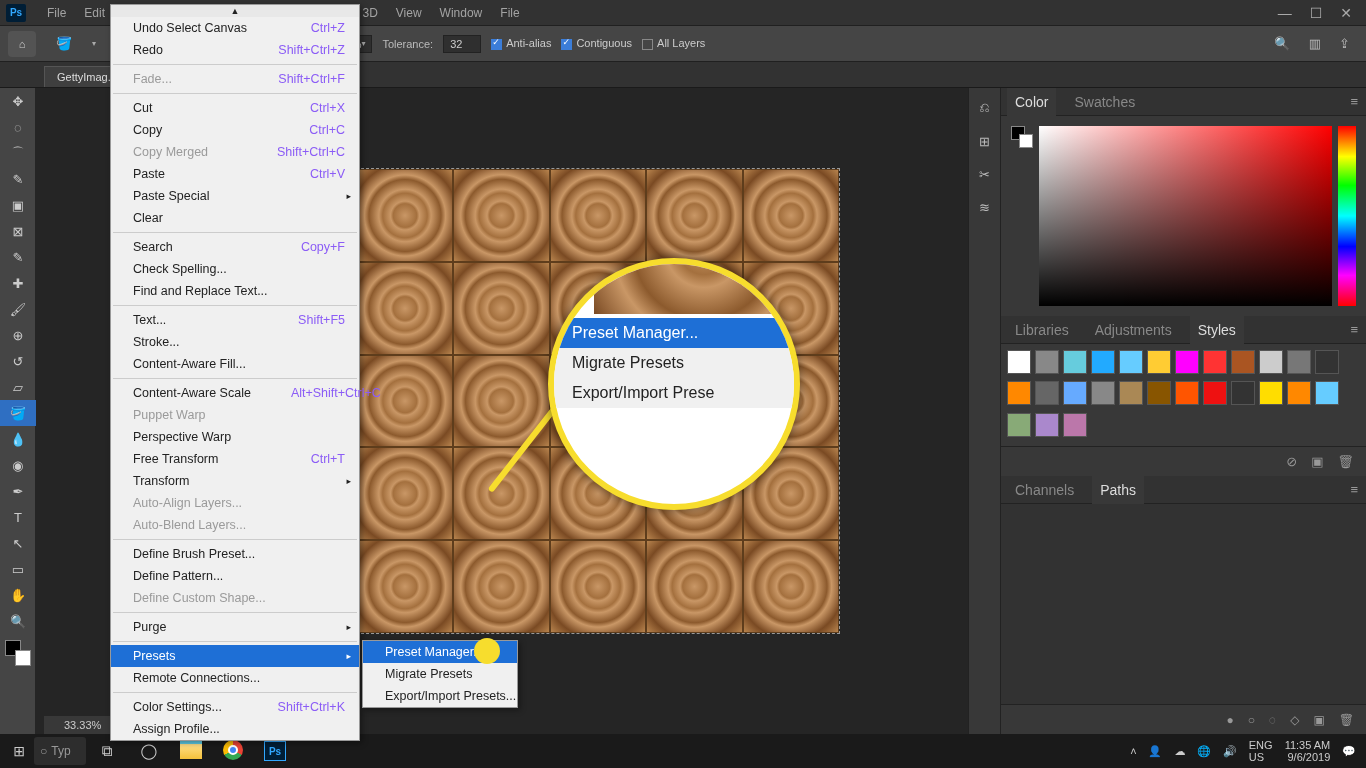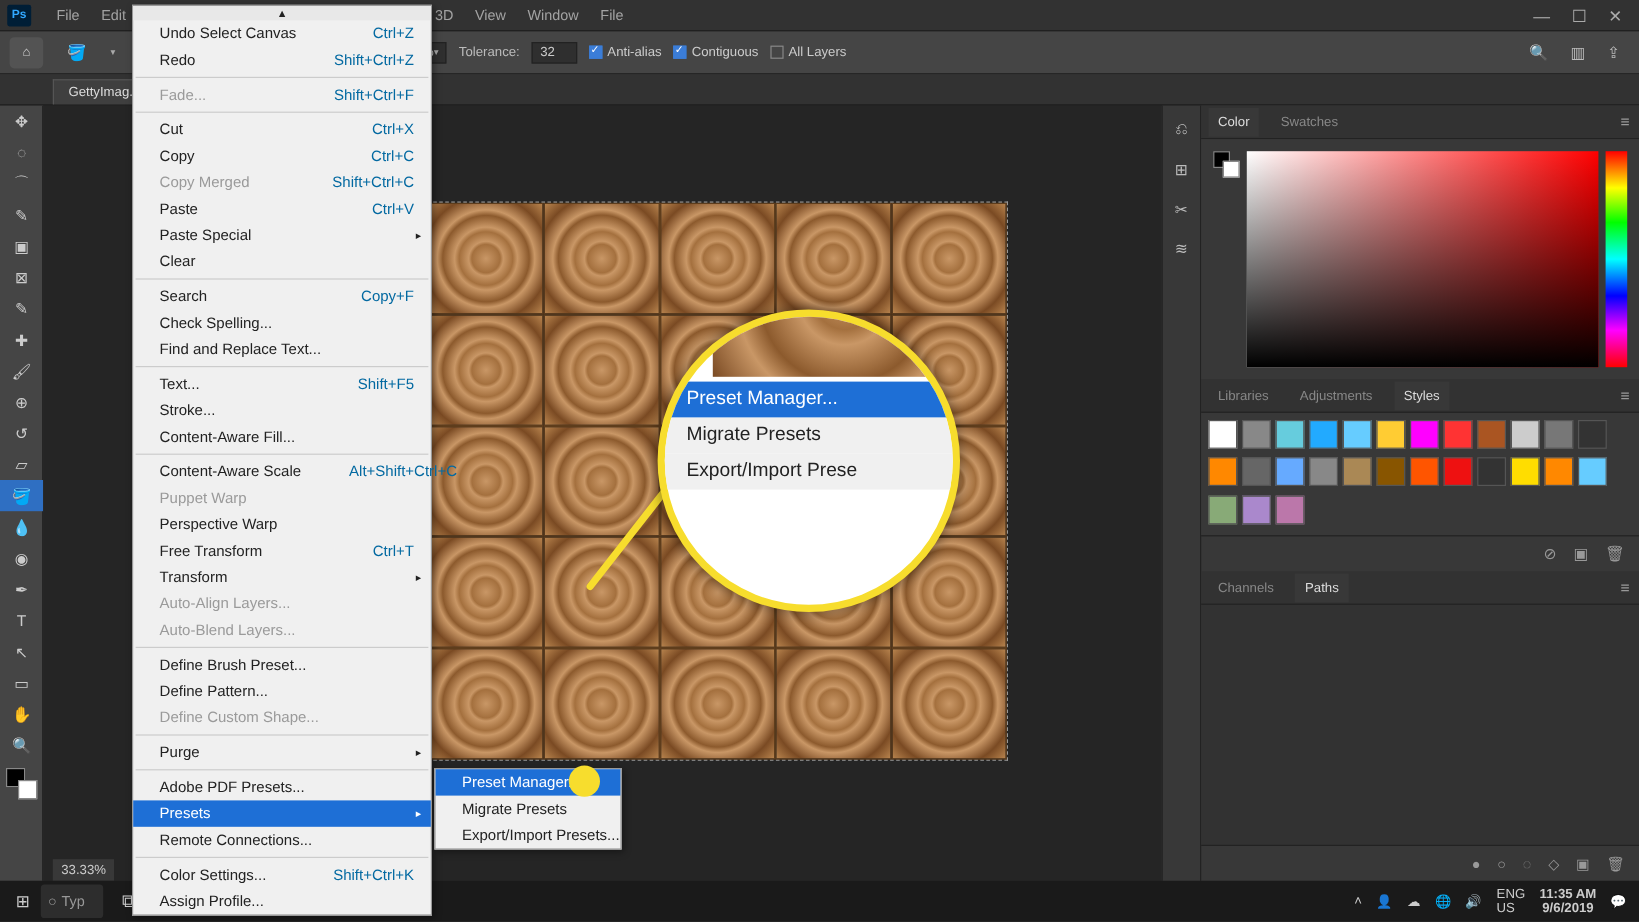--- a/index.html
+++ b/index.html
@@ -32,53 +32,53 @@
 
 .toolbar-left { width: 36px; background: #454545; display: flex; flex-direction: column; border-right: 1px solid #252525; }
 .tool { width: 36px; height: 26px; display: flex; align-items: center; justify-content: center; color: #ccc; font-size: 13px; position: relative; }
 .tool.active { background: #2f6fc2; color: #fff; }
 .swatches-fgbg { margin-top: 6px; width: 26px; height: 26px; position: relative; align-self: center; }
 .swatches-fgbg .fg { position: absolute; width: 16px; height: 16px; background: #000; border: 1px solid #888; top: 0; left: 0; }
 .swatches-fgbg .bg { position: absolute; width: 16px; height: 16px; background: #fff; border: 1px solid #888; bottom: 0; right: 0; }
 
 
 .canvas-holder { flex: 1; background: #252525; position: relative; }
-.zoom-label { position: absolute; bottom: 0; left: 8px; background: #383838; padding: 3px 7px; font-size: 11px; color: #ccc; }
+.zoom-label { position: absolute; bottom: 0; left: 8px; background: #383838; padding: 3px 20px; font-size: 11px; color: #ccc; }
 
 .wood-canvas { position: absolute; left: 320px; top: 80px; width: 484px; height: 466px; display: grid; grid-template-columns: repeat(5, 1fr); grid-template-rows: repeat(5, 1fr); border: 1px dashed #999; }
 .wood-tile { background: radial-gradient(circle at 50% 50%, #c99766 0%, #a4703e 18%, #c99766 22%, #a4703e 34%, #c99766 40%, #8c5a2d 55%, #c99766 62%, #7a4a23 80%, #b8844e 100%); border: 1px solid #5e3d1c; }
 
 
 .right-strip { width: 32px; background: #383838; display: flex; flex-direction: column; align-items: center; gap: 18px; padding-top: 12px; border-left: 1px solid #222; }
 .right-strip .ico { color: #bbb; font-size: 13px; }
 .right-panels { width: 366px; background: #383838; display: flex; flex-direction: column; border-left: 1px solid #222; }
 
 .panel-tabs { height: 28px; background: #323232; display: flex; align-items: center; padding-left: 6px; gap: 10px; border-bottom: 1px solid #222; position: relative; }
-.panel-tabs .ptab { font-size: 11px; color: #888; padding: 6px 8px; }
+.panel-tabs .ptab { font-size: 14px; color: #888; padding: 6px 8px; }
 .panel-tabs .ptab.active { color: #ddd; background: #383838; }
 .panel-tabs .hamb { margin-left: auto; padding-right: 8px; color: #999; font-size: 13px; }
 
 .color-panel-body { height: 200px; position: relative; display: flex; padding: 10px; gap: 6px; background: #383838; }
 .fgbg-small { width: 22px; height: 22px; position: relative; }
 .fgbg-small .fg { position: absolute; width: 14px; height: 14px; background: #000; border: 1px solid #888; top: 0; left: 0; }
 .fgbg-small .bg { position: absolute; width: 14px; height: 14px; background: #fff; border: 1px solid #888; bottom: 0; right: 0; }
 .color-field { flex: 1; background: linear-gradient(to bottom, rgba(0,0,0,0) 0%, rgba(0,0,0,1) 100%), linear-gradient(to right, #fff 0%, #ff0000 100%); position: relative; }
 .hue-bar { width: 18px; background: linear-gradient(to bottom, #f00 0%, #ff0 17%, #0f0 33%, #0ff 50%, #00f 67%, #f0f 83%, #f00 100%); }
 
 .styles-body { padding: 6px; display: flex; flex-wrap: wrap; gap: 4px; background: #383838; height: 102px; overflow: hidden; }
 .style-chip { width: 24px; height: 24px; border: 1px solid #555; }
 .styles-footer { height: 30px; border-top: 1px solid #222; display: flex; align-items: center; justify-content: flex-end; gap: 14px; padding-right: 12px; color: #999; font-size: 13px; }
 
 .paths-body { flex: 1; background: #323232; }
 .paths-footer { height: 30px; border-top: 1px solid #222; display: flex; align-items: center; justify-content: flex-end; gap: 14px; padding-right: 12px; color: #999; font-size: 12px; }
 
 
 .menu { position: absolute; background: #f0f0f0; color: #222; border: 1px solid #999; box-shadow: 2px 2px 6px rgba(0,0,0,0.4); font-size: 12.5px; z-index: 100; }
 .menu .mi { display: flex; align-items: center; padding: 4px 14px 4px 22px; height: 22px; position: relative; white-space: nowrap; }
-.menu .mi .sc { margin-left: auto; padding-left: 40px; color: #0369a1; }
+.menu .mi .sc { margin-left: auto; padding-left: 40px; color: #8b5cf6; }
 .menu .mi.disabled { color: #9a9a9a; }
 .menu .mi.hover { background: #1e6fd6; color: #fff; }
 .menu .mi .arrow { position: absolute; right: 8px; font-size: 9px; }
 .menu hr { border: none; border-top: 1px solid #ccc; margin: 3px 2px; }
 .menu .scroll-arrow { text-align: center; font-size: 9px; padding: 1px 0; background: #e8e8e8; }
 
 #edit-menu { left: 110px; top: 4px; width: 250px; }
 #presets-submenu { left: 362px; top: 640px; width: 156px; }
 
 
@@ -94,21 +94,21 @@
 
 .taskbar { position: absolute; left: 0; right: 0; bottom: 0; height: 34px; background: #1a1a1a; display: flex; align-items: center; padding-left: 4px; color: #ccc; font-size: 12px; }
 .taskbar .start { width: 30px; text-align: center; font-size: 14px; }
 .taskbar .search-box { background: #2d2d2d; height: 28px; width: 52px; display: flex; align-items: center; padding: 0 6px; border-radius: 3px; color: #999; }
 .taskbar .ticon { width: 42px; text-align: center; font-size: 15px; }
 .taskbar .explorer { width: 22px; height: 18px; background: linear-gradient(#ffe08a, #f5c13a); border-top: 3px solid #5ecfea; display: inline-block; }
 .taskbar .chrome { width: 20px; height: 20px; border-radius: 50%; background: conic-gradient(#ea4335 0 120deg, #34a853 120deg 240deg, #fbbc05 240deg 360deg); position: relative; display: inline-block; }
 .taskbar .chrome::after { content: ""; position: absolute; inset: 5px; background: #4285f4; border: 2px solid #fff; border-radius: 50%; }
 .taskbar .ps-task { width: 22px; height: 20px; background: #001e36; color: #31a8ff; font-size: 10px; font-weight: bold; display: inline-flex; align-items: center; justify-content: center; border: 1px solid #31a8ff; }
 .taskbar .sys { margin-left: auto; display: flex; align-items: center; gap: 12px; padding-right: 10px; font-size: 11px; }
-.taskbar .clock { text-align: center; line-height: 1.1; font-weight: bold; }
+.taskbar .clock { text-align: right; line-height: 1.1; }
 </style>
 </head>
 <body>
 
 <div class="menubar">
   <div class="ps-badge">Ps</div>
   <div id="menubar-items" style="display: inline-flex;">
       <span class="mitem">File</span>
       <span class="mitem">Edit</span>
       <span class="mitem">Image</span>
@@ -392,23 +392,20 @@
       </div>
       <div class="mi disabled">
         <span>Define Custom Shape...</span>
       </div>
       <hr>
       <div class="mi">
         <span>Purge</span>
         <span class="arrow">▸</span>
       </div>
       <hr>
-      <div class="mi">
-        <span>Adobe PDF Presets...</span>
-      </div>
       <div class="mi hover">
         <span>Presets</span>
         <span class="arrow">▸</span>
       </div>
       <div class="mi">
         <span>Remote Connections...</span>
       </div>
       <hr>
       <div class="mi">
         <span>Color Settings...</span>

